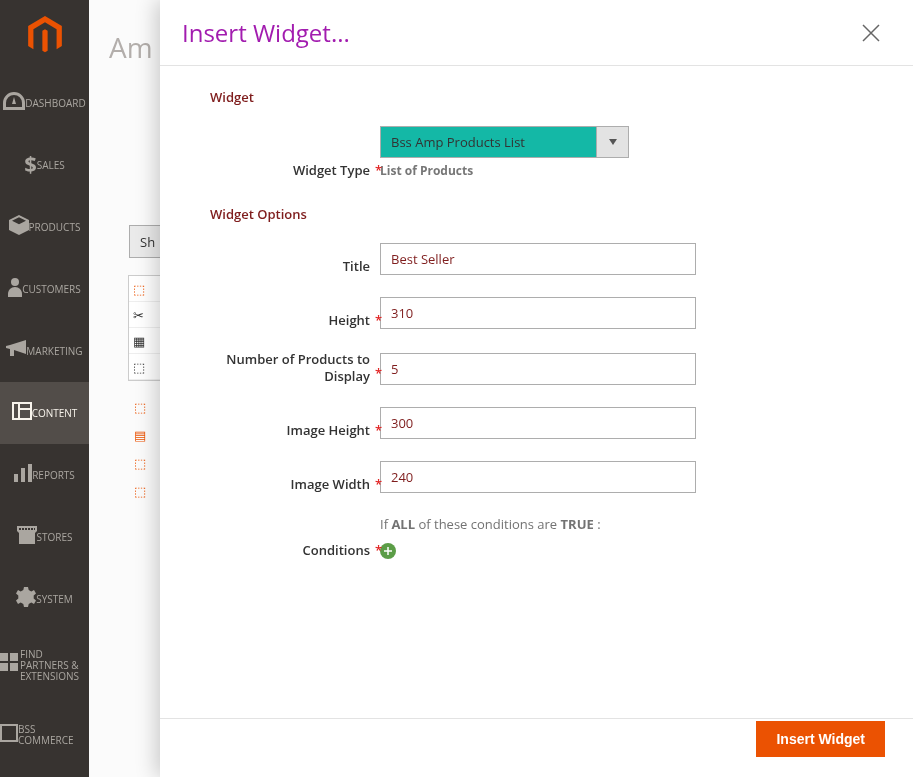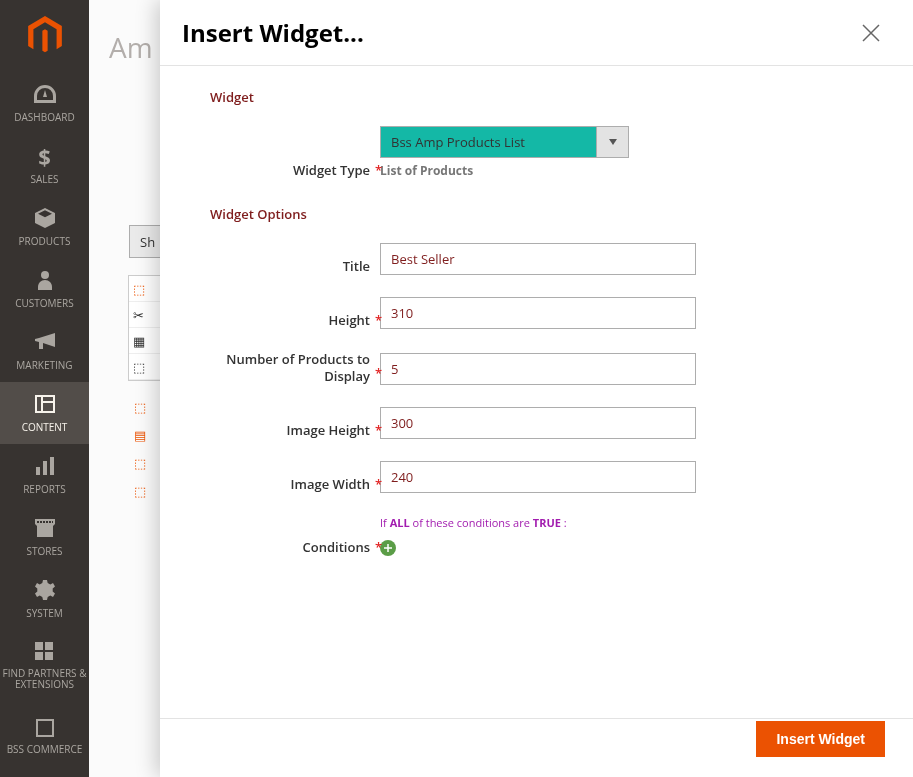--- a/index.html
+++ b/index.html
@@ -2,21 +2,21 @@
 <html><head>
   <meta charset="utf-8">
   <style>
     * { box-sizing: border-box; margin: 0; padding: 0; }
     body { font-family: 'Open Sans', Arial, sans-serif; font-size: 13px; color: #333; background: #fff; overflow: hidden; width: 913px; height: 777px; position: relative; }
 
     
     .sidebar { position: absolute; left: 0; top: 0; width: 89px; height: 777px; background: #373330; z-index: 1; }
     .logo-box { height: 72px; display: flex; align-items: center; justify-content: center; background: #373330; }
     .logo-box svg { width: 36px; height: 40px; }
-    .nav-item { display: flex; flex-direction: column; align-items: center; justify-content: center; height: 62px; color: #aaa6a0; font-size: 10px; text-transform: uppercase; cursor: pointer; text-align: center; padding: 8px 0; }
+    .nav-item { display: flex; align-items: center; justify-content: center; height: 62px; color: #aaa6a0; font-size: 10px; text-transform: uppercase; cursor: pointer; padding: 8px 0; }
     .nav-item.active { background: #524d49; color: #f7f3eb; }
     .nav-item .icon-holder { height: 24px; display: flex; align-items: center; justify-content: center; margin-bottom: 4px; }
     .nav-item svg, .nav-item .glyph { fill: #aaa6a0; color: #aaa6a0; font-size: 20px; }
     .nav-item.active svg { fill: #f7f3eb; }
     .nav-item.multi { height: 70px; line-height: 1.1; }
 
     
     .page-bg { position: absolute; left: 89px; top: 0; right: 0; bottom: 0; background: #f5f5f5; }
     .page-title-bg { font-size: 28px; color: #41362f; padding: 28px 0 0 20px; }
     .scrim { position: absolute; left: 89px; top: 0; right: 0; bottom: 0; background: rgba(255,255,255,0.6); }
@@ -28,42 +28,42 @@
     .editor-frag { position: absolute; left: 128px; top: 275px; width: 34px; border-top: 1px solid #ccc; border-left: 1px solid #ccc; border-bottom: 1px solid #ccc; background: #fff; }
     .editor-frag .tb-row { height: 26px; display: flex; align-items: center; padding-left: 4px; gap: 4px; border-bottom: 1px solid #eee; }
 
     
     .widget-frag { position: absolute; left: 128px; top: 393px; width: 34px; }
     .widget-frag .w-row { height: 28px; display: flex; align-items: center; padding-left: 6px; }
 
     
     .modal { position: absolute; left: 160px; top: 0; right: 0; bottom: 0; background: #fff; box-shadow: -4px 0 20px rgba(0,0,0,0.2); display: flex; flex-direction: column; }
     .modal-header { height: 66px; display: flex; align-items: center; padding: 0 28px 0 22px; border-bottom: 1px solid #e3e3e3; flex: none; }
-    .modal-header h1 { font-size: 24px; font-weight: 700; color: #000000; flex: 1; }
+    .modal-header h1 { font-size: 24px; font-weight: 400; color: #a21caf; flex: 1; }
     .modal-close { cursor: pointer; width: 28px; height: 28px; display: flex; align-items: center; justify-content: center; }
     .modal-body { flex: 1; overflow-y: auto; padding: 22px 50px 20px 50px; }
     .modal-footer { flex: none; padding: 2px 28px 20px 0; display: flex; justify-content: flex-end; border-top: 1px solid #e3e3e3; }
 
     .section-title { font-size: 13px; font-weight: 600; color: #7f1d1d; margin-bottom: 20px; }
     .section-title.sub { margin-top: 26px; }
 
     .field-row { display: flex; align-items: flex-end; margin-bottom: 22px; }
     .field-label { width: 170px; text-align: right; padding-right: 10px; padding-top: 7px; font-size: 13px; font-weight: 600; color: #333; position: relative; line-height: 1.3; }
     .field-label .req { color: #e22626; position: absolute; right: -2px; top: 7px; }
     .field-label.two-line { padding-top: 0px; }
     .field-label.two-line .req { top: 14px; }
     .field-control { flex: 1; }
     .field-note { font-size: 12px; color: #777; margin-top: 4px; font-weight: bold; }
 
     .select-wrap { display: inline-flex; width: 249px; }
     .select-wrap .sel { flex: 1; height: 32px; border: 1px solid #adadad; border-right: none; padding: 0 10px; font-size: 13px; color: #333; background: #14b8a6; display: flex; align-items: center; }
     .select-wrap .sel-btn { width: 33px; height: 32px; border: 1px solid #adadad; background: #e3e3e3; display: flex; align-items: center; justify-content: center; cursor: pointer; }
     .text-input { width: 316px; height: 32px; border: 1px solid #adadad; padding: 0 10px; font-size: 13px; color: #7f1d1d; font-family: inherit; }
 
-    .cond-text { font-size: 11px; color: #a21caf; }
+    .cond-text { font-size: 13px; color: #737373; }
     .cond-text b { font-weight: 700; }
     .add-cond { display: inline-flex; width: 16px; height: 16px; border-radius: 50%; background: #5b9d47; align-items: center; justify-content: center; color: #fff; font-size: 12px; font-weight: bold; margin-top: 10px; cursor: pointer; }
 
     .btn-primary { background: #eb5202; color: #fff; font-size: 14px; font-weight: 600; border: none; padding: 10px 20px; cursor: pointer; }
   </style>
 </head>
 <body>
 
 <div class="page-bg">
   <div class="page-title-bg">Am</div>

